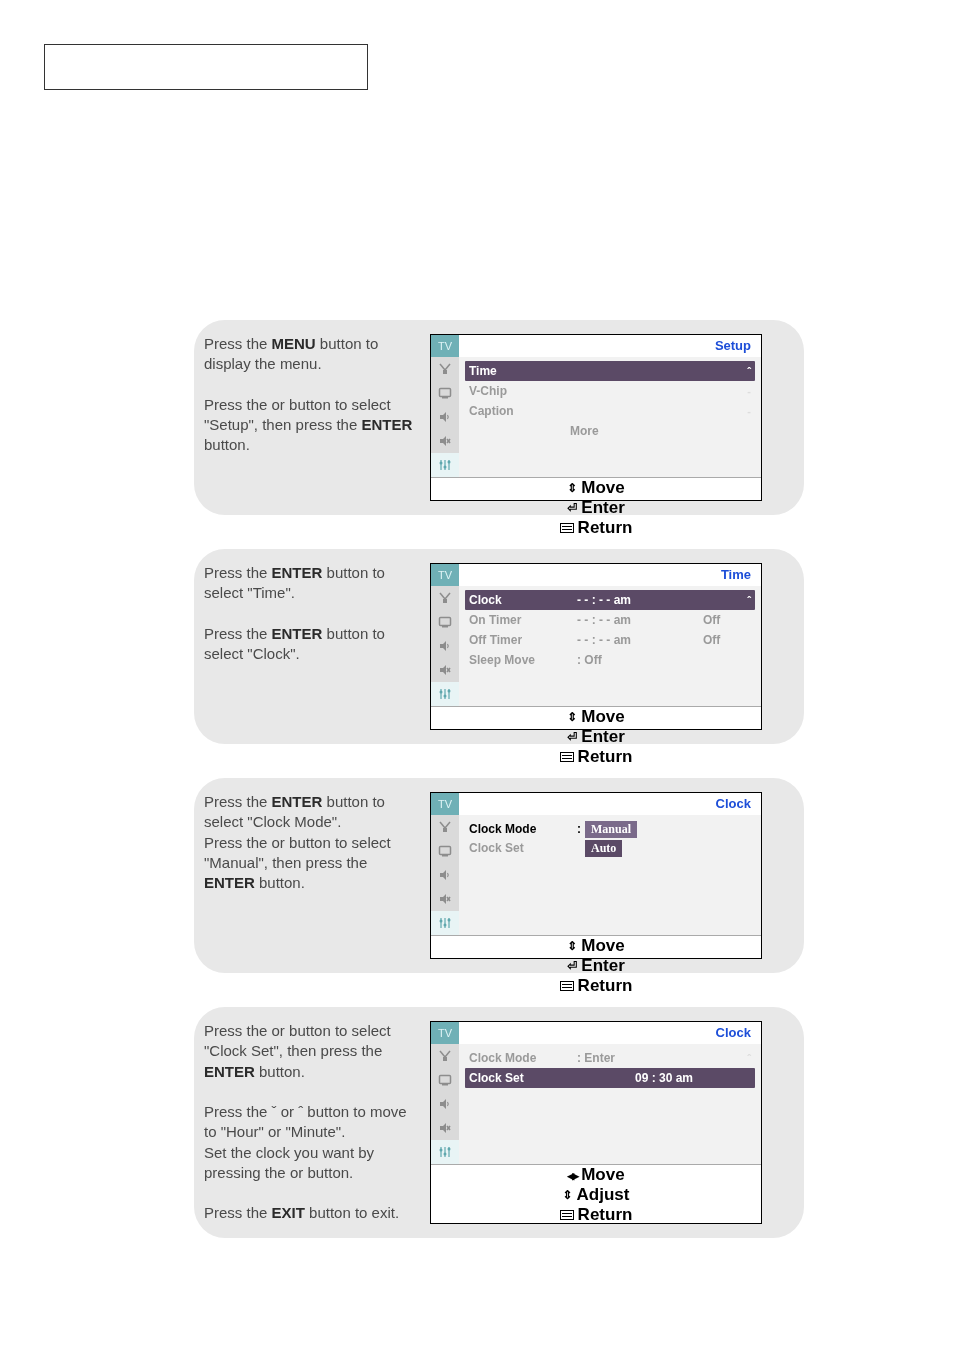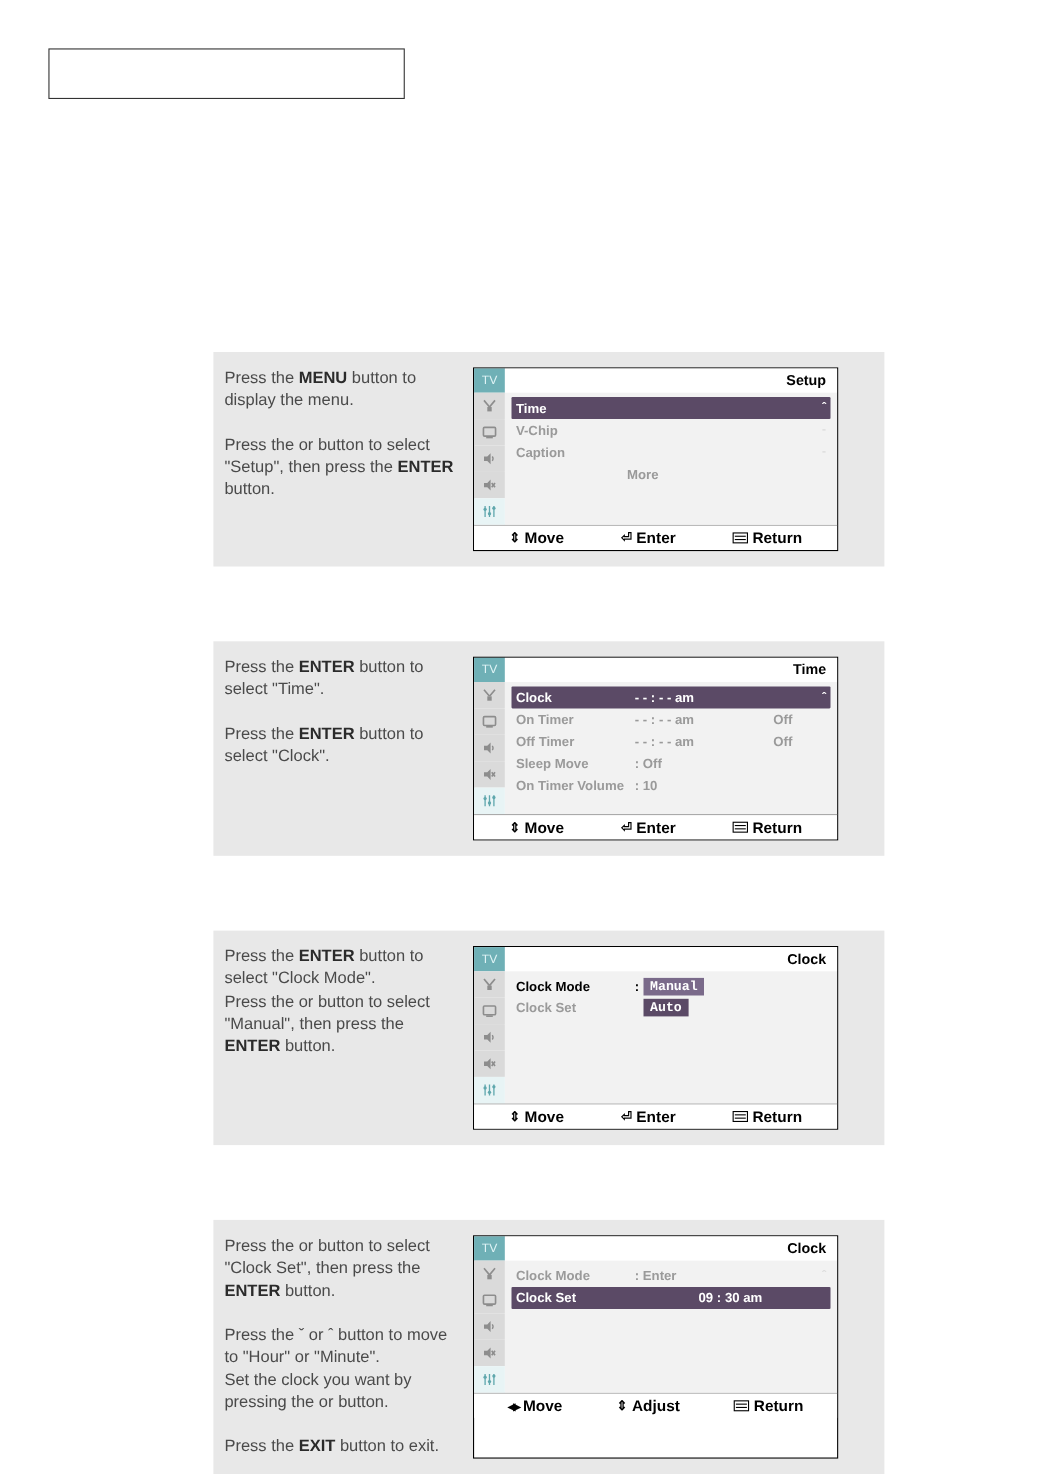--- a/index.html
+++ b/index.html
@@ -18,25 +18,26 @@
   }
   .top-box {
     width: 322px;
     height: 44px;
     border: 1px solid #333;
     margin-bottom: 230px;
   }
   .step-block {
     background: #e8e8e8;
     padding: 14px 10px 14px 10px;
-    margin-bottom: 68px;
+    margin-bottom: 34px;
     display: flex;
     gap: 12px;
     width: 590px;
     margin-left: 150px;
+    border-radius: 31px;
   }
   .step-text {
     width: 214px;
     line-height: 1.35;
     color: #4a4a4a;
   }
   .step-text b { color: #2b2b2b; font-weight: bold; }
 
   .tv-menu {
     width: 330px;
@@ -56,21 +57,21 @@
     align-items: center;
     justify-content: center;
   }
   .tv-title {
     flex: 1;
     background: #fff;
     text-align: right;
     font-weight: bold;
     font-size: 13px;
     padding: 3px 10px 0 0;
-    color: #000000;
+    color: #1d4ed8;
   }
   .tv-body {
     display: flex;
   }
   .sidebar {
     width: 28px;
     display: flex;
     flex-direction: column;
   }
   .sidebar .icon {
@@ -105,39 +106,40 @@
   .row .arrow { color:#ddd; font-size:11px; }
   .row.hi {
     background: #5b4a66;
     color: #fff;
     border-radius: 1px;
   }
   .row.hi .arrow { color:#fff; }
   .drop {
     background:#5b4a66;
     color:#fff;
-    font-family: Liberation Mono, monospace;
+    font-family: Liberation Serif, serif;
     font-size:12px;
     padding:1px 6px;
     display:inline-block;
   }
   .drop.sel { background:#7a6a8a; }
   .row.more { justify-content:center; text-indent: -40px;}
   
   .footer {
     background: #fff;
     border-top: 1px solid #aaa;
     height: 22px;
     display: flex;
     align-items: center;
     justify-content: space-around;
-    font-size: 14px;
+    font-size: 17px;
     font-weight: bold;
     color: #000;
     padding: 0 6px;
+    flex-direction: column;
   }
   .footer .seg { display:flex; align-items:center; gap:4px; }
   .sym { font-size: 12px; }
   .sym.updown::before { content: "⇕"; font-weight:bold; }
   .sym.lr::before { content: "◀▶"; font-size:9px; letter-spacing:-2px;}
   .sym.enter::before { content: "⏎"; }
   .sym.menu {
     border:1px solid #000;
     width:12px; height:8px; display:inline-block;
     position:relative;
@@ -304,26 +306,20 @@
         <span class="val">- - : - - am</span>
         <span class="opt">Off</span>
         <span class="arrow"></span>
       </div>
               <div class="row ">
         <span class="lbl">Sleep Move</span>
         <span class="val">: Off</span>
         <span class="opt"></span>
         <span class="arrow"></span>
       </div>
-              <div class="row ">
-        <span class="lbl">On Timer Volume</span>
-        <span class="val">: 10</span>
-        <span class="opt"></span>
-        <span class="arrow"></span>
-      </div>
             </div>
     </div>
     <div class="footer">
             <span class="seg">
               <span class="sym updown"></span>
               <span>Move</span>
             </span>
             <span class="seg">
               <span class="sym enter"></span>
               <span>Enter</span>

